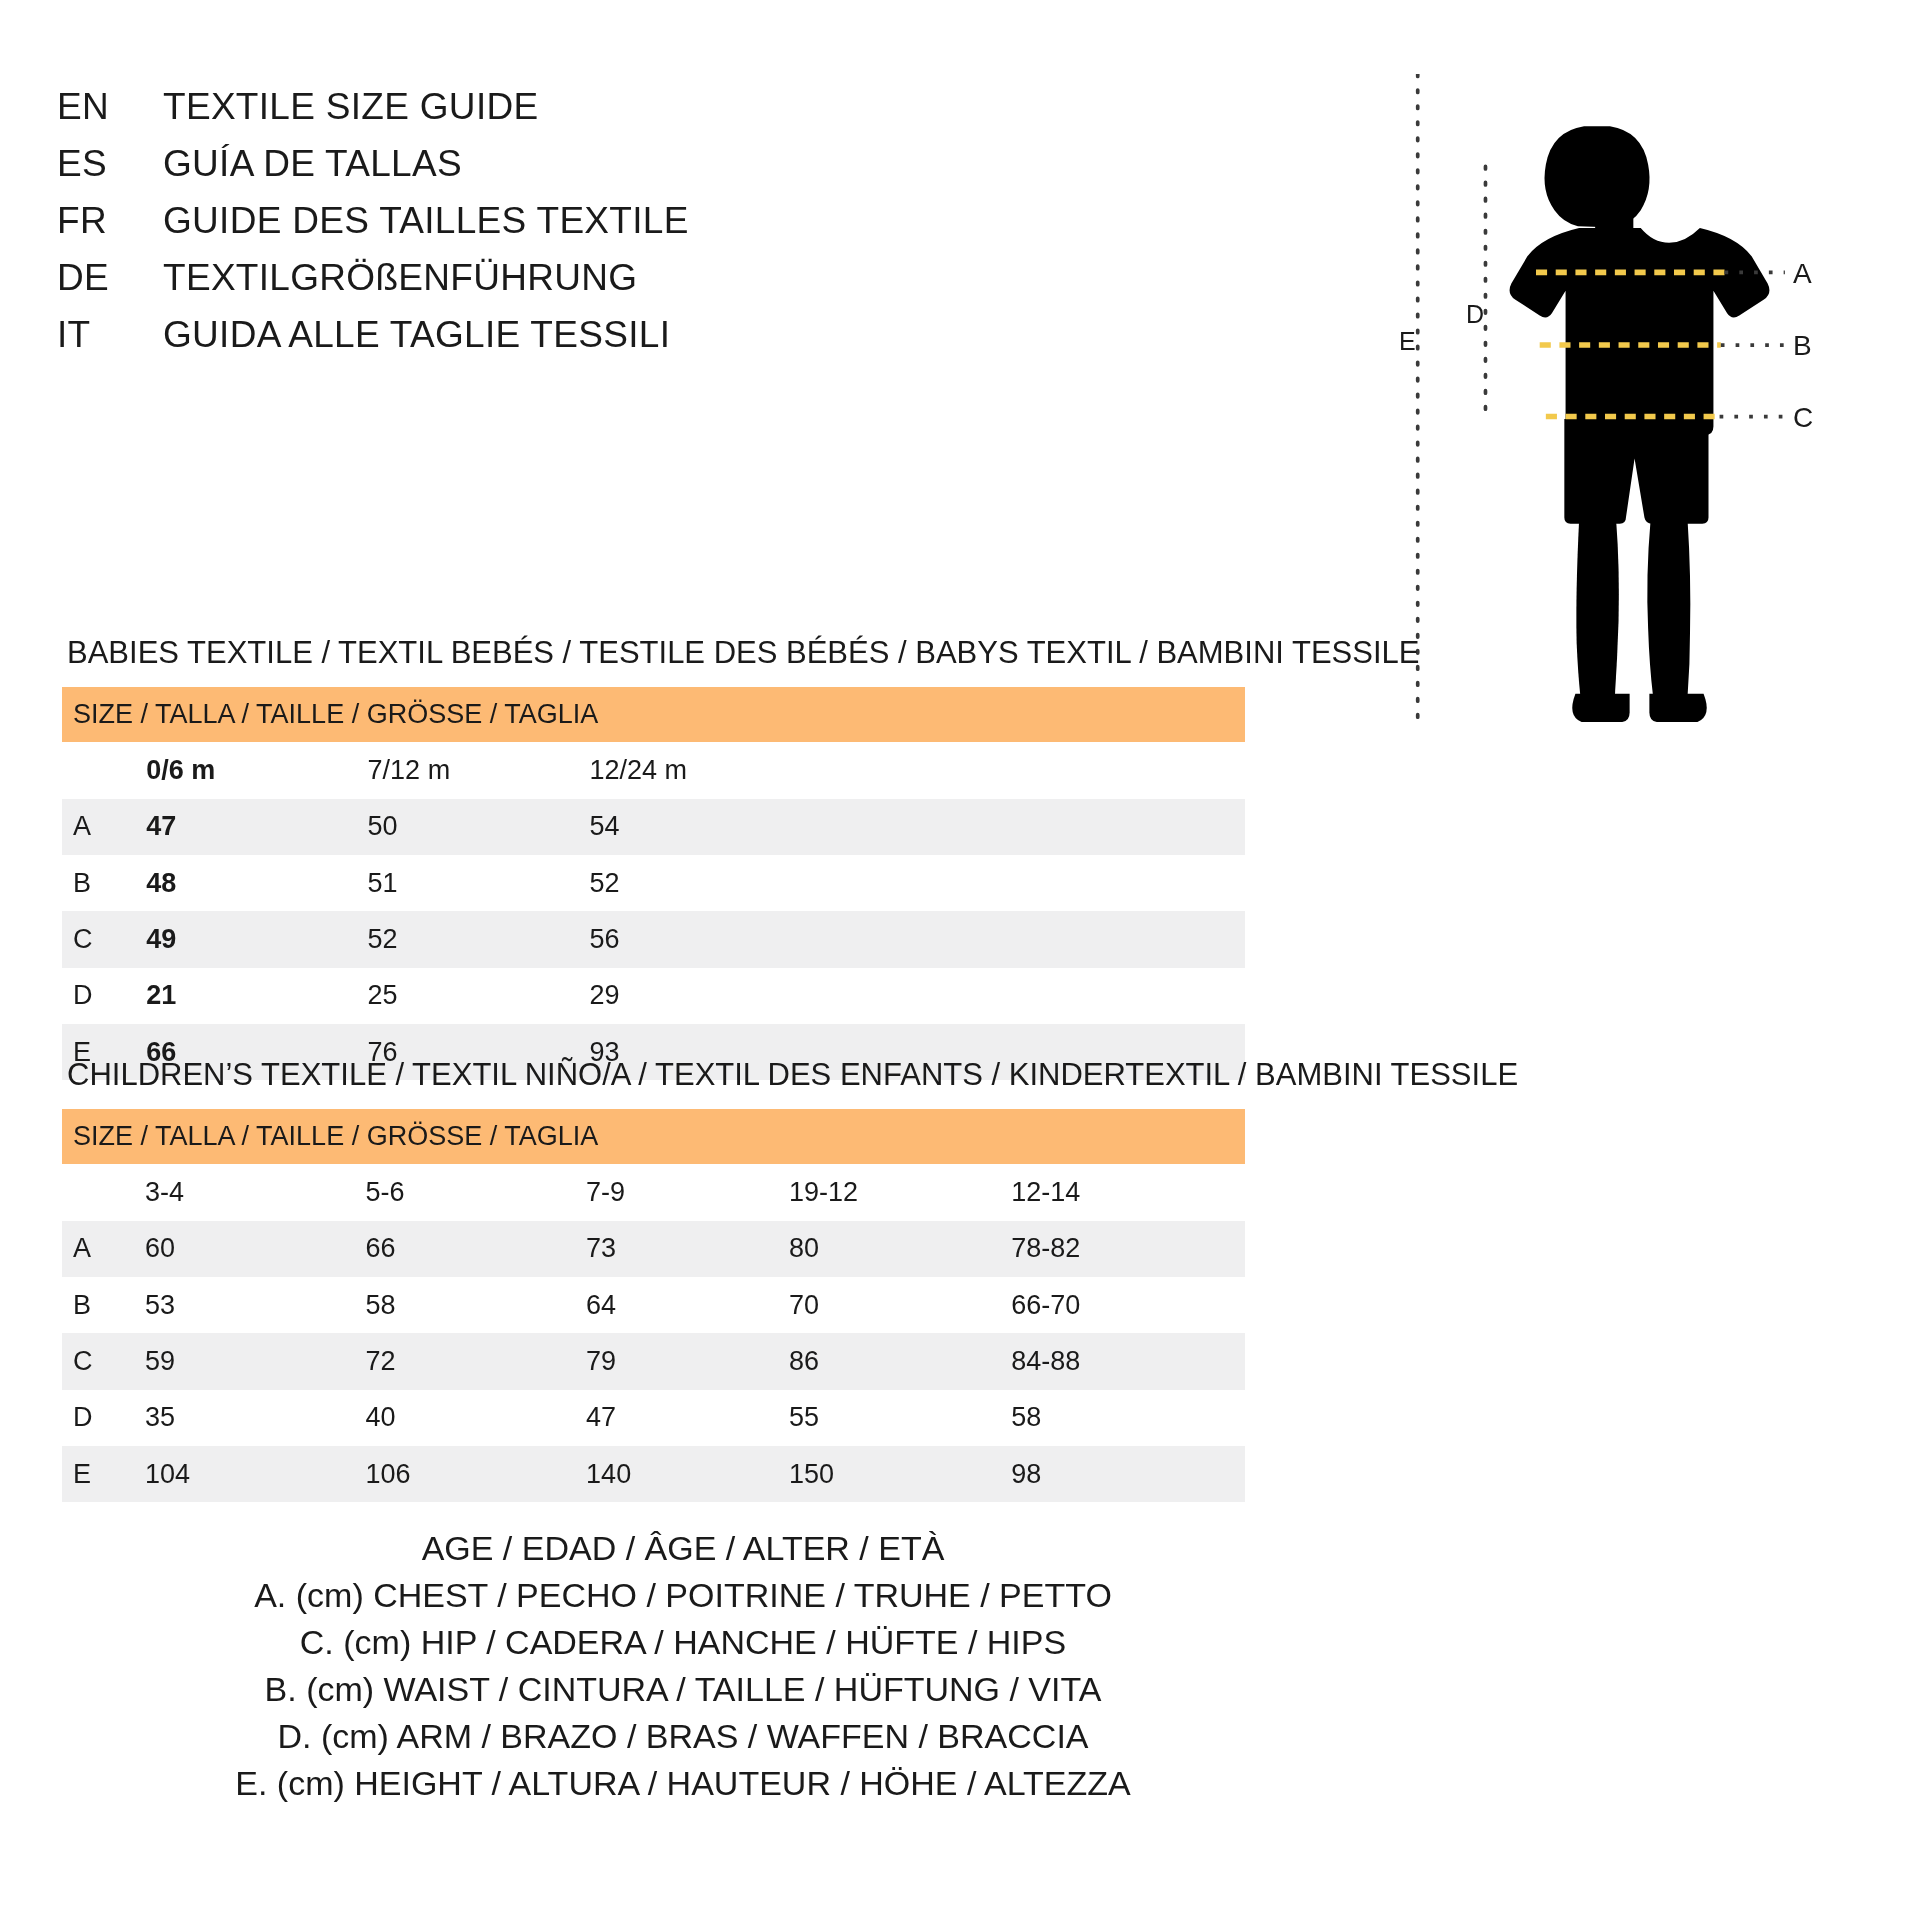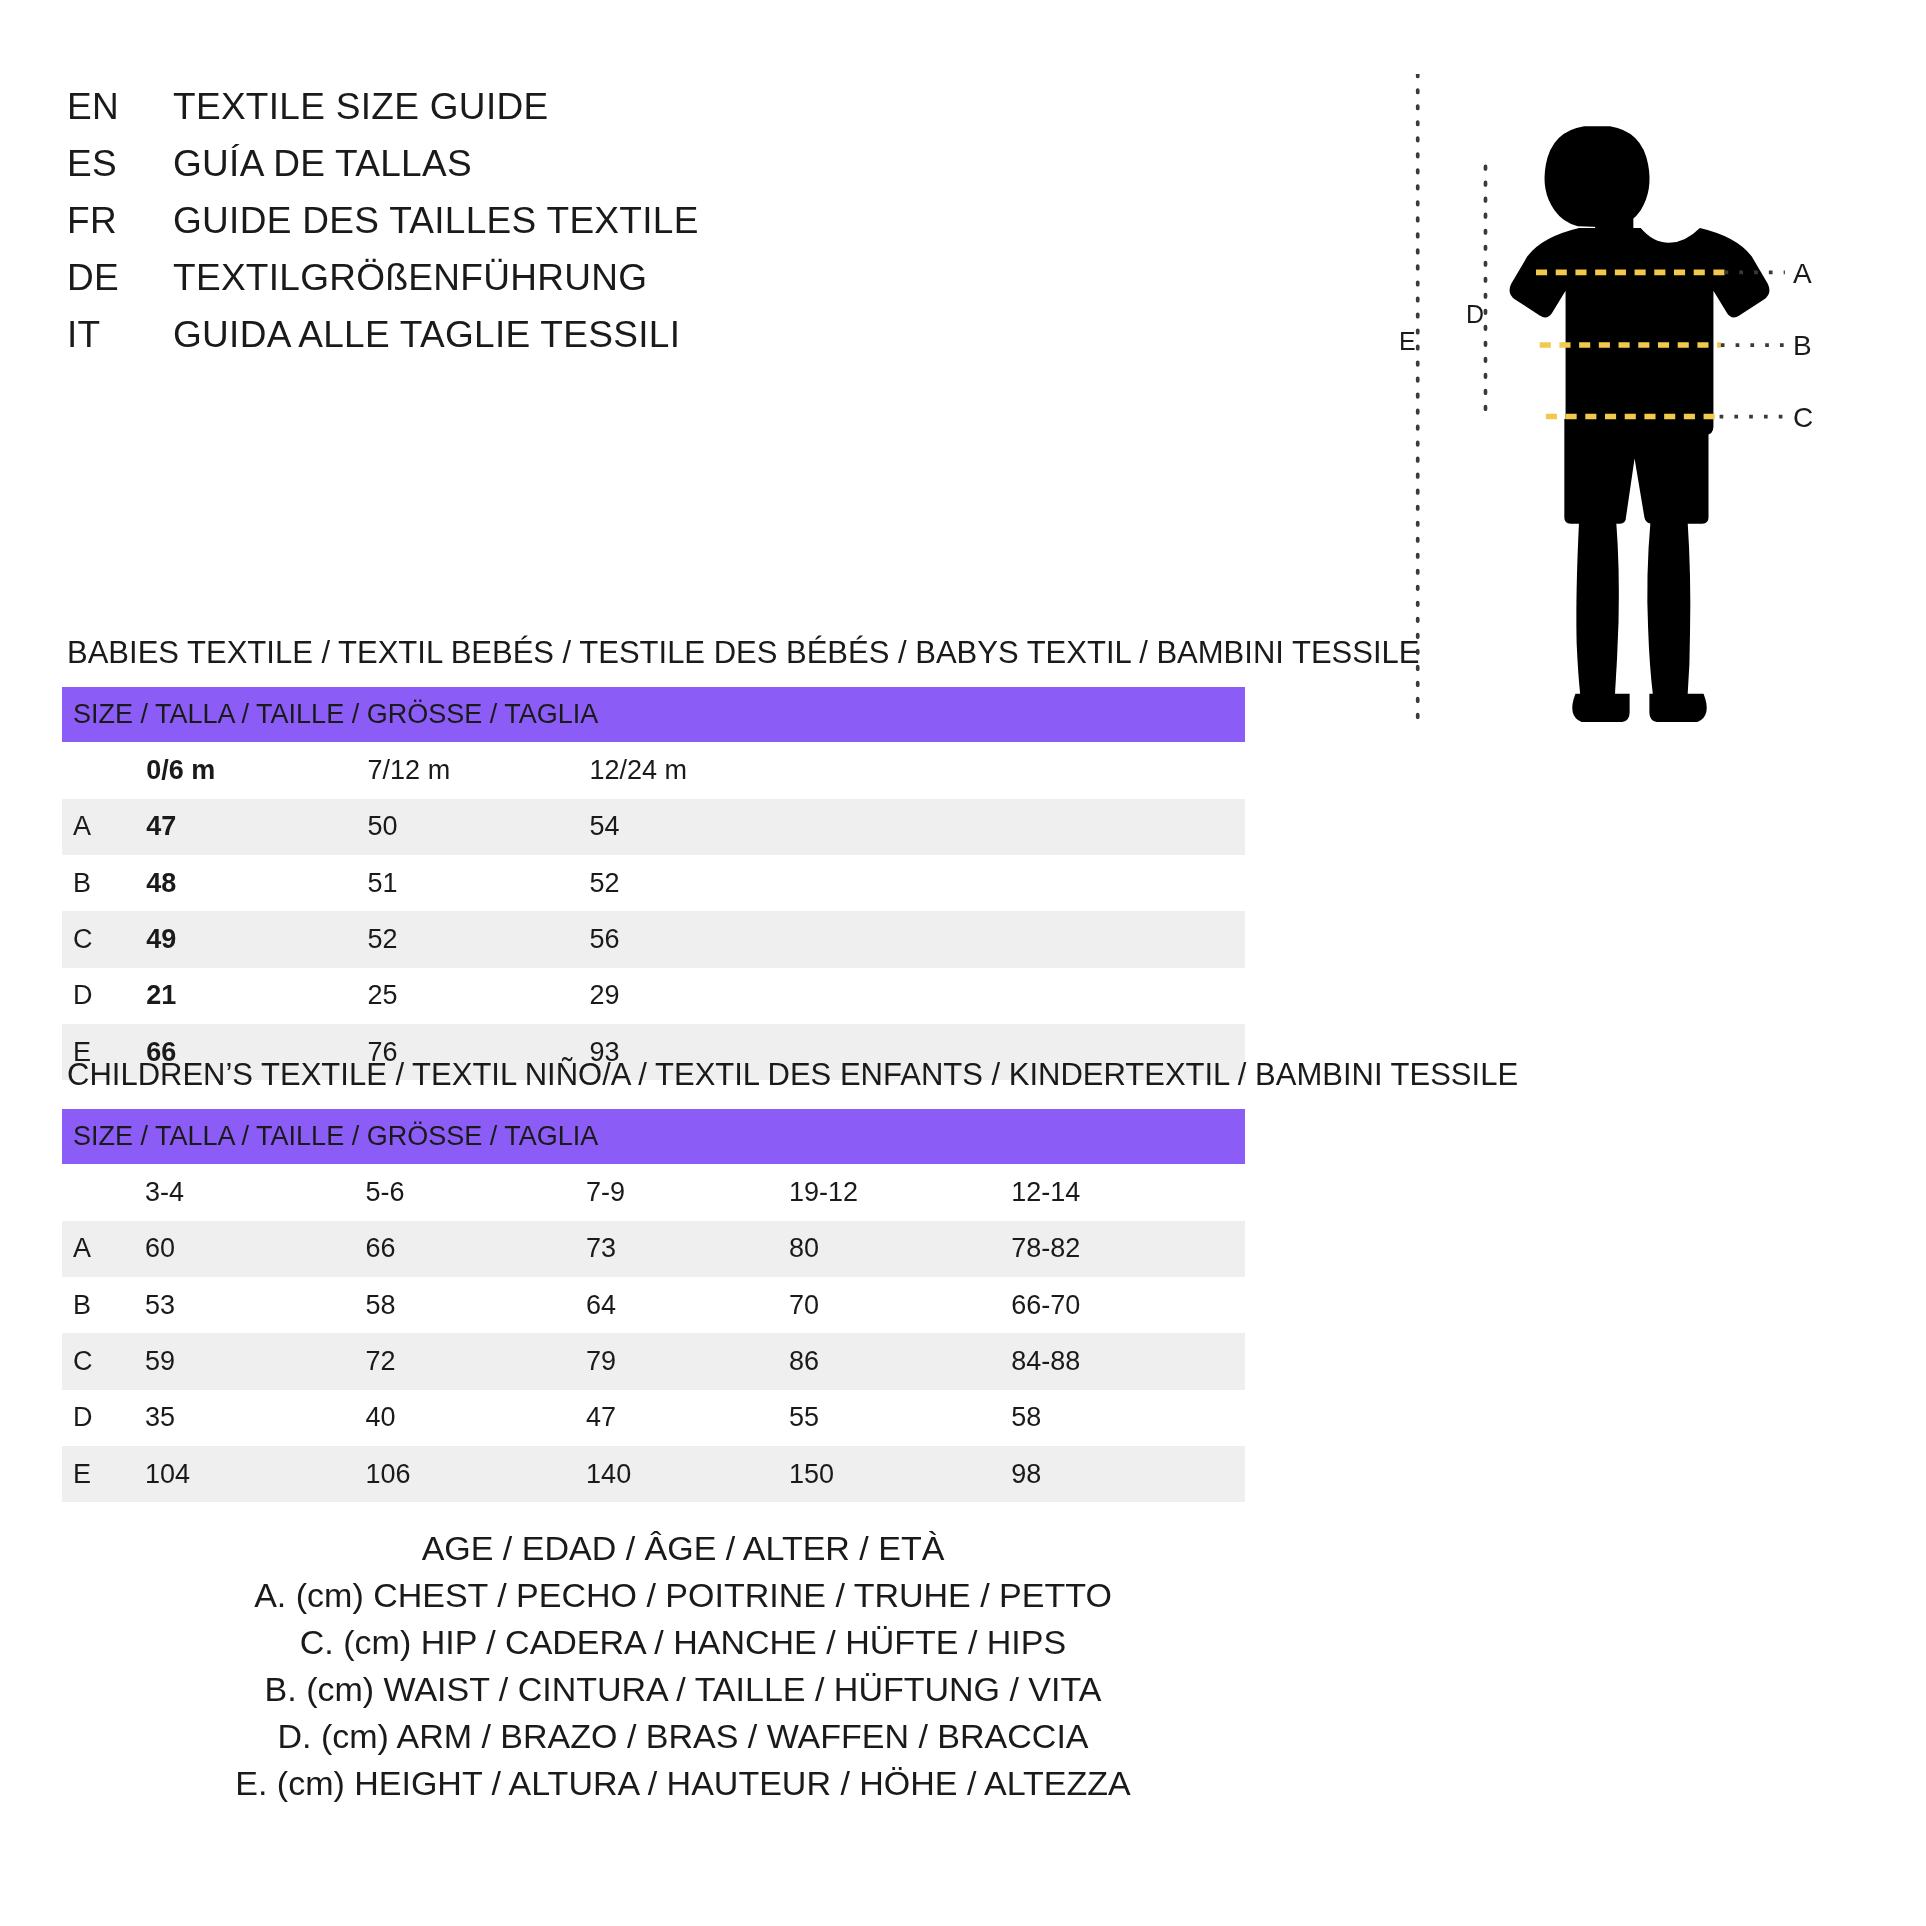--- a/index.html
+++ b/index.html
@@ -17,21 +17,21 @@
   }
   .page {
     position: absolute;
     inset: 0;
     padding: 0;
   }
 
   
   .title-block {
     position: absolute;
-    left: 67px;
+    left: 57px;
     top: 86px;
     width: 924px;
   }
   .title-row {
     display: flex;
     align-items: baseline;
     height: 57px;
   }
   .title-lang {
     width: 106px;
@@ -71,21 +71,21 @@
   .size-table {
     position: absolute;
     border-collapse: collapse;
     font-size: 27px;
     color: #1a1a1a;
   }
   #babies-table { left: 62px; top: 687px; width: 1183px; }
   #children-table { left: 62px; top: 1109px; width: 1183px; }
 
   .size-table tr.head-row td {
-    background: #8b5cf6;
+    background: #fdba74;
     font-size: 27px;
     padding: 8.6px 0 8.6px 11px;
     height: 38px;
   }
   .size-table td {
     padding: 6.2px 0 6.2px 11px;
     height: 44px;
     vertical-align: middle;
     white-space: nowrap;
   }

